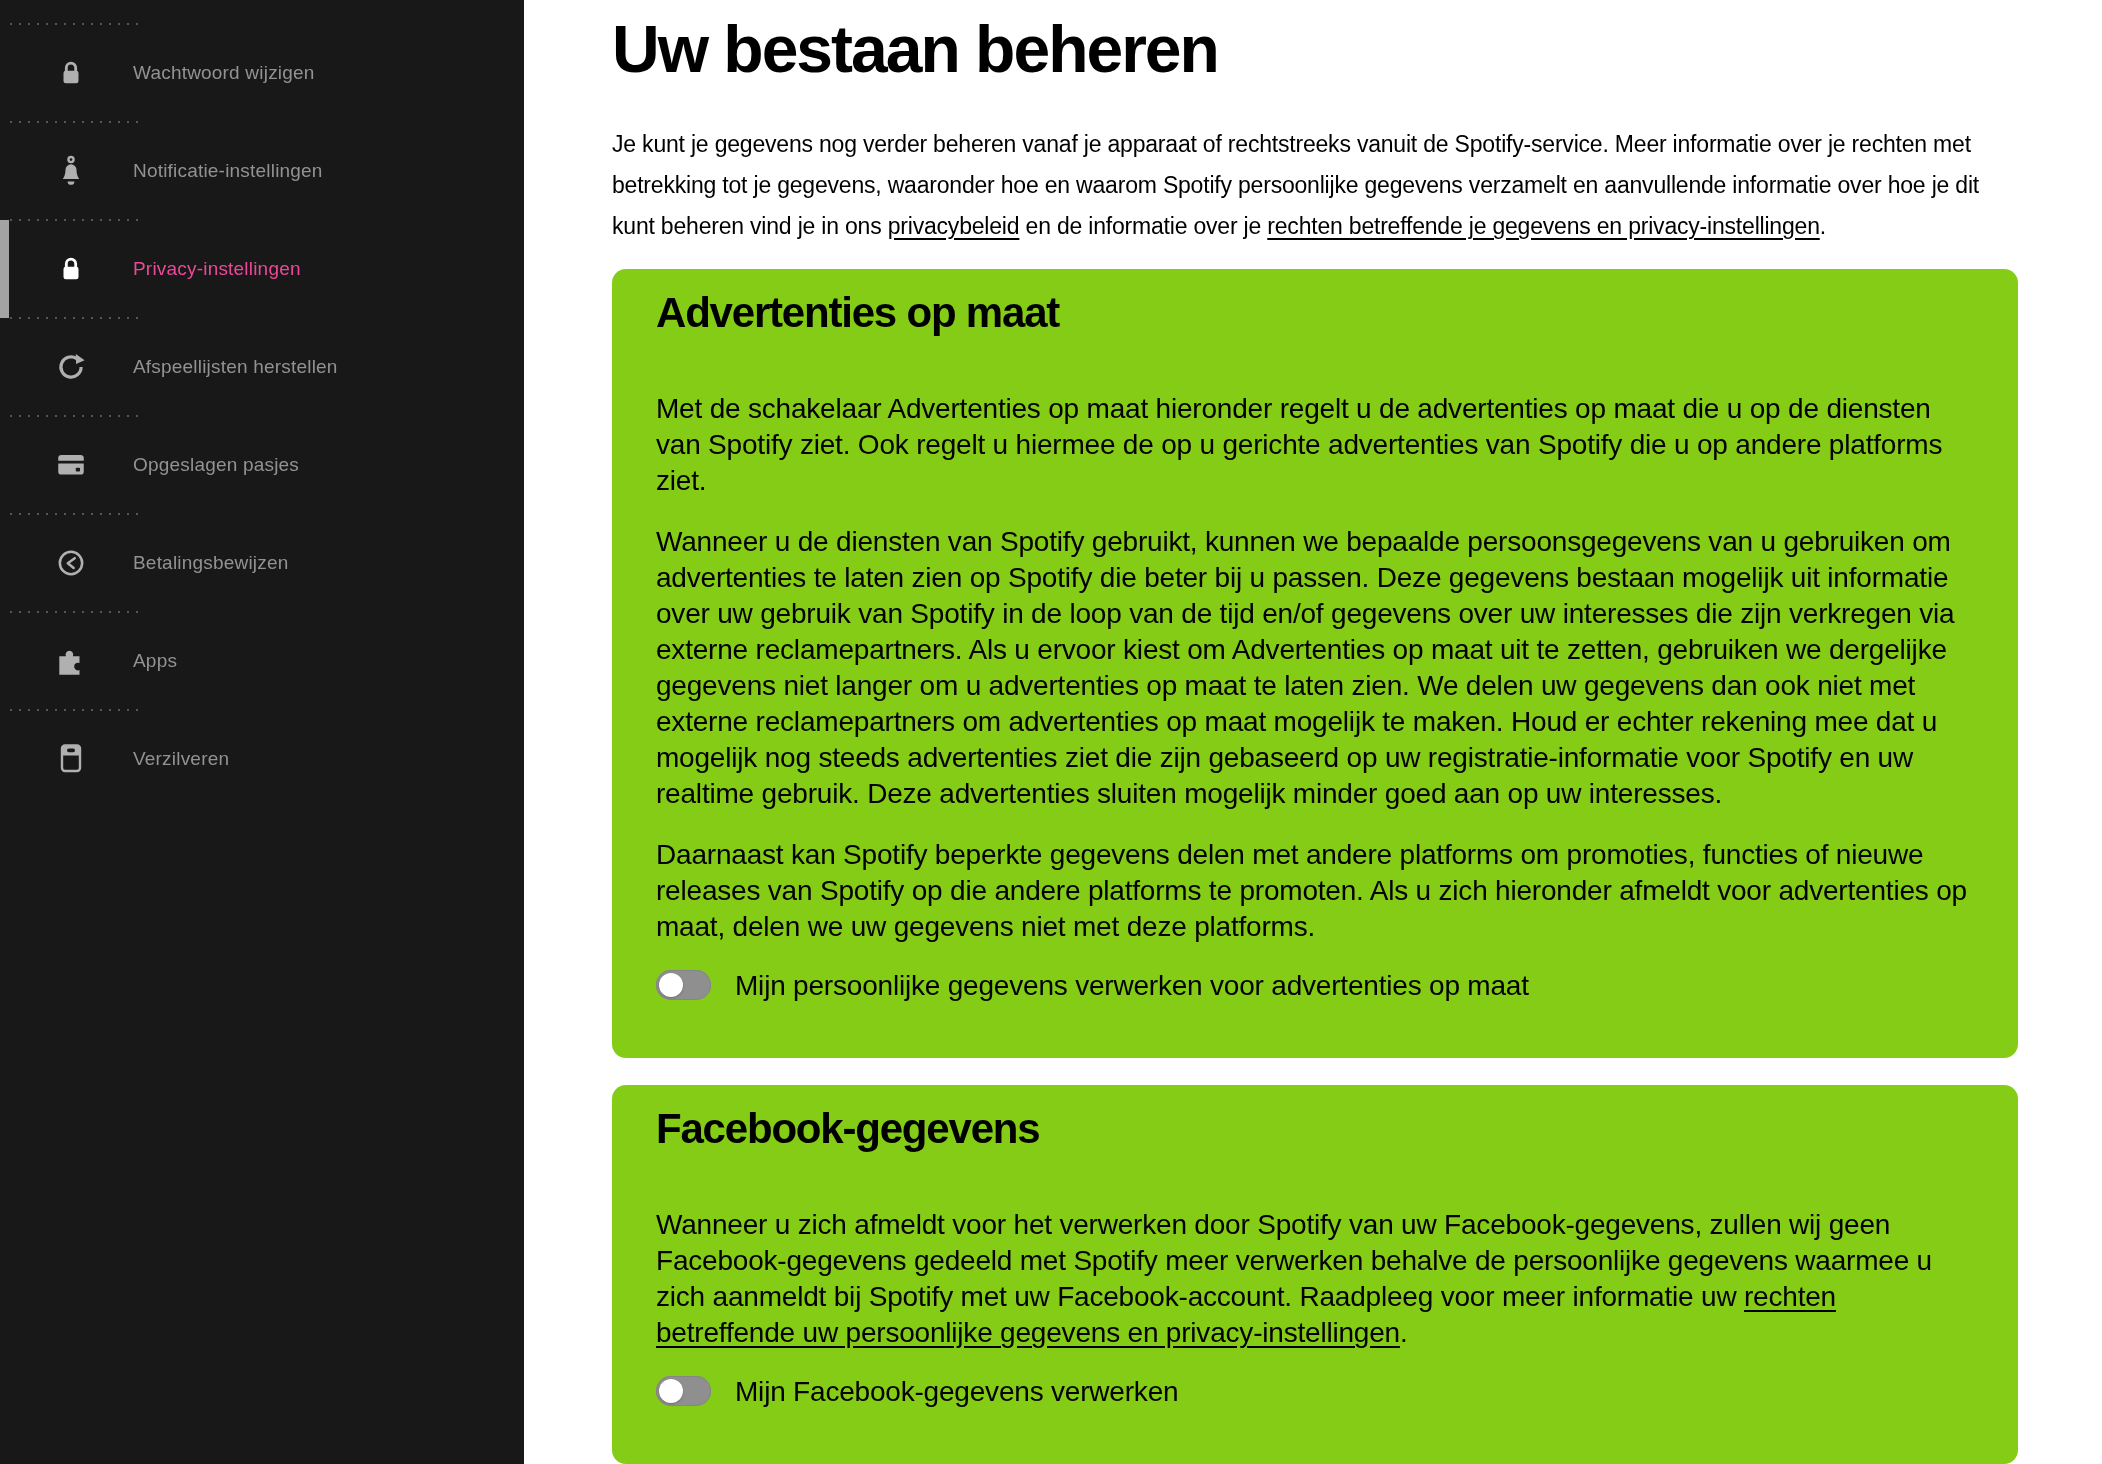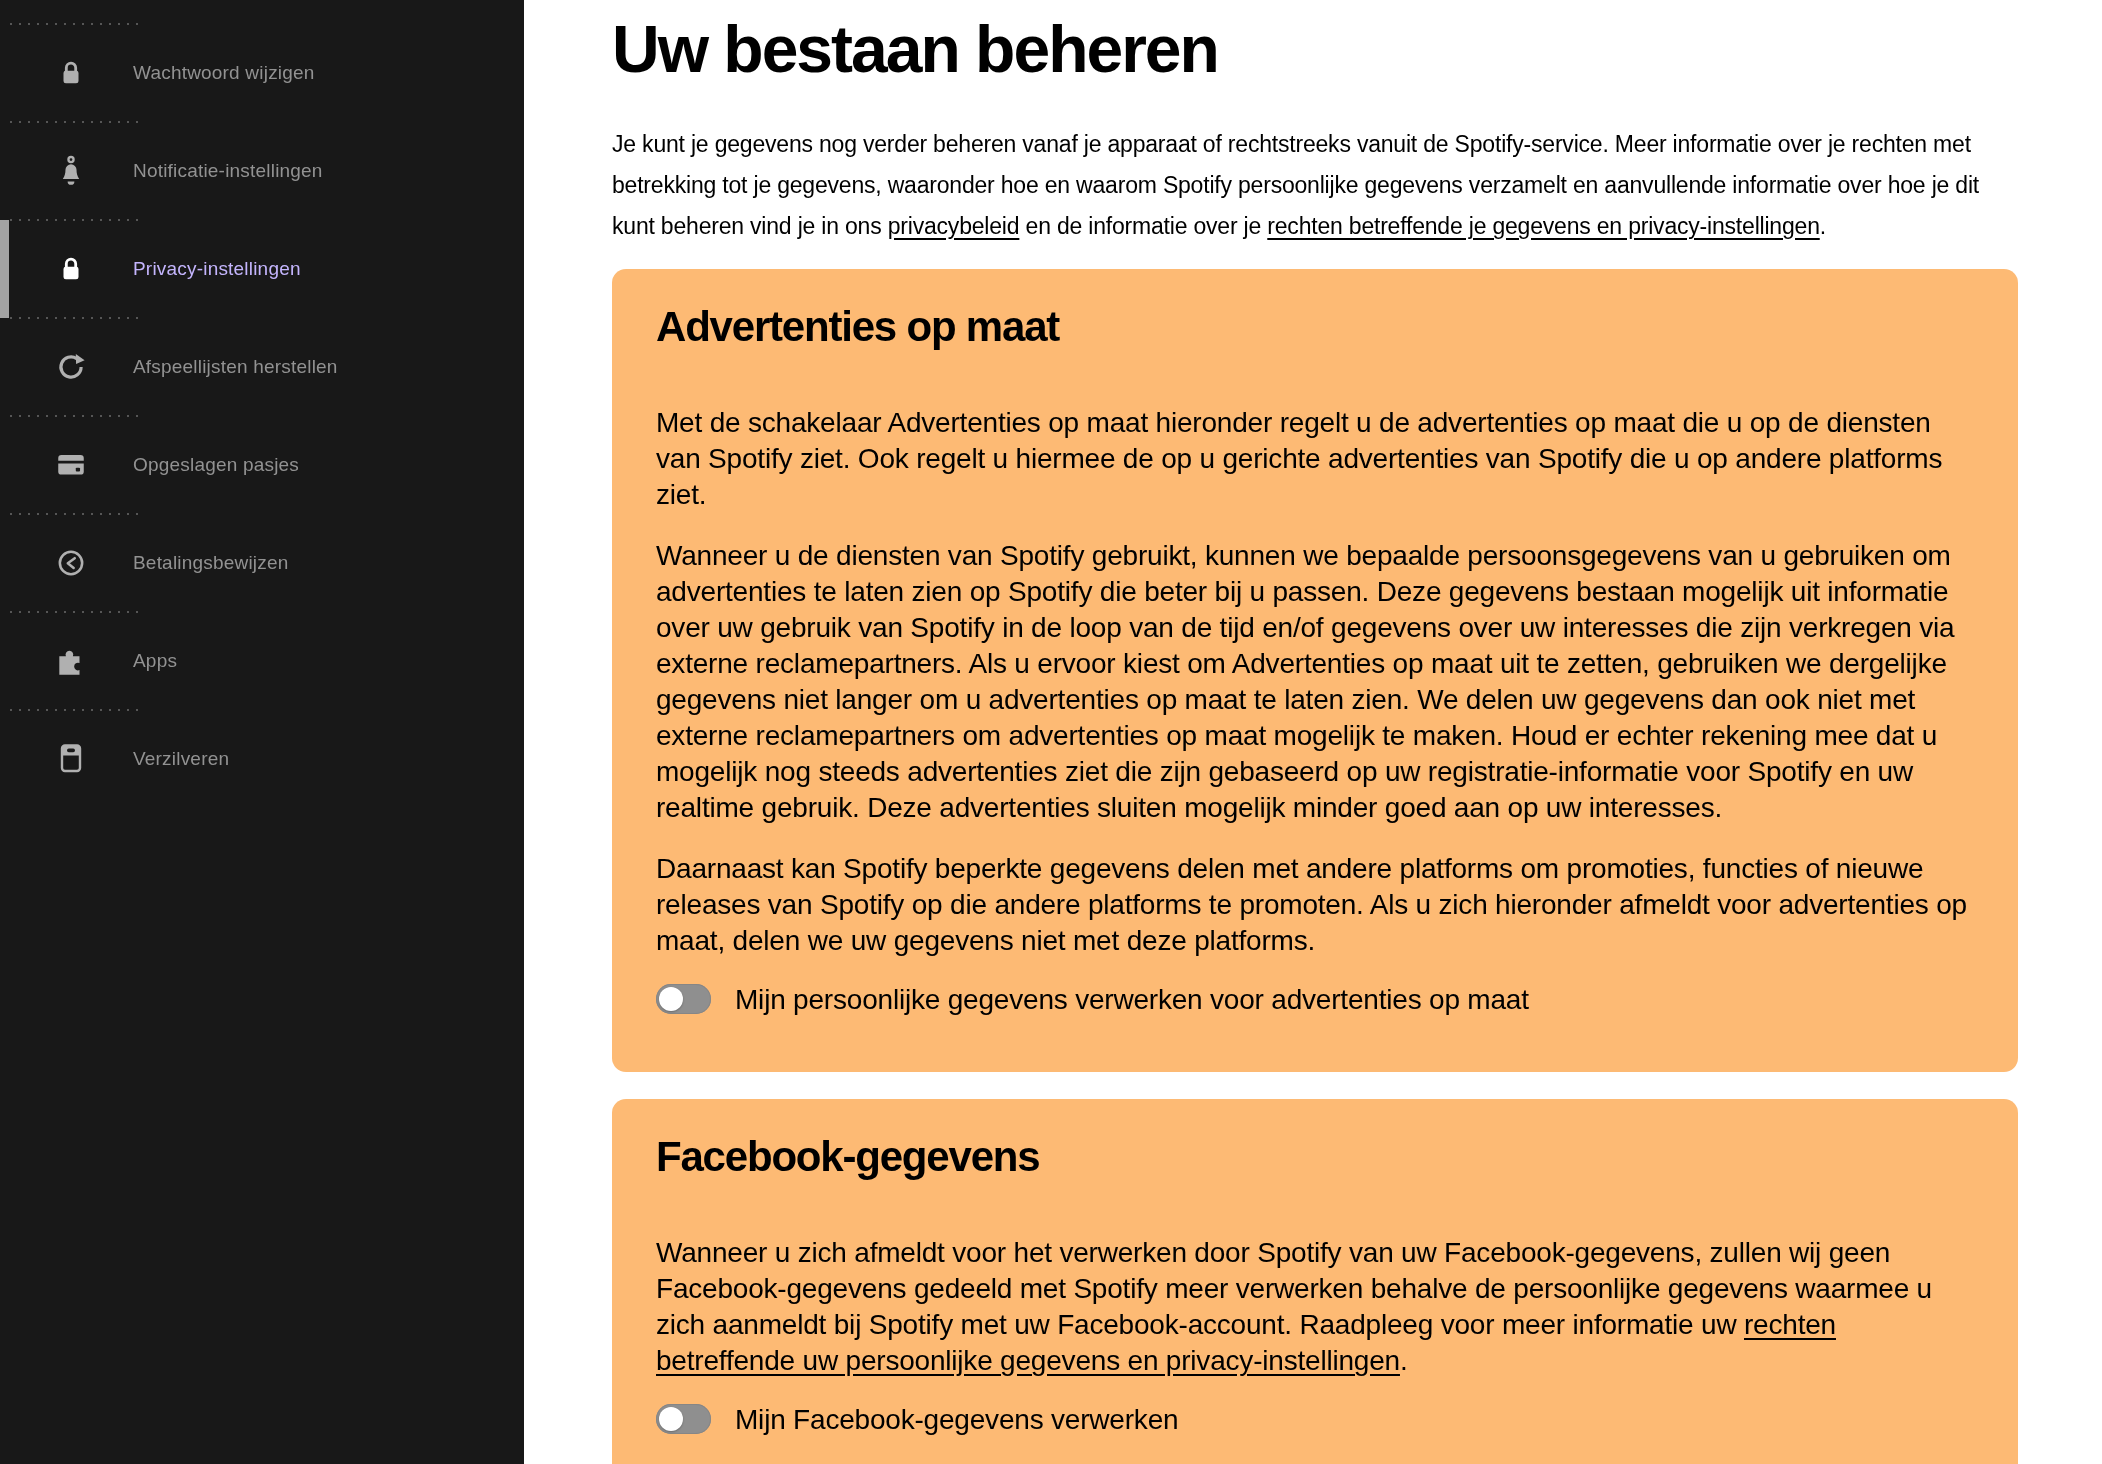--- a/index.html
+++ b/index.html
@@ -24,41 +24,41 @@
     background:repeating-linear-gradient(90deg,#565656 0 2px,transparent 2px 9px);
   }
   .side-item .icon{
     position:absolute;left:52px;top:50%;transform:translateY(-50%);
     width:38px;height:38px;display:flex;align-items:center;justify-content:center;
     color:#b0b0b0;
   }
   .side-item .label{
     margin-left:133px;font-size:19px;color:#929292;letter-spacing:.2px;
   }
-  .side-item.active .label{color:#c4b5fd;}
+  .side-item.active .label{color:#ec4899;}
   .side-item.active .icon{color:#ffffff;}
   .side-item.active::after{
     content:"";position:absolute;left:0;top:0;width:9px;height:98px;
     background:#a3a3a3;
   }
   
   .content{
     position:absolute;left:612px;top:0;width:1406px;color:#000;
   }
   h1{
     margin:12px 0 0;font-size:66px;line-height:1.15;font-weight:700;
     letter-spacing:-2px;color:#000;
   }
   .intro{
     margin:36px 0 0;font-size:23px;line-height:41px;letter-spacing:-.2px;color:#000;
   }
   a.lnk{color:#000;text-decoration:underline;text-underline-offset:4px;cursor:pointer;}
   .card{
-    background:#fdba74;border-radius:14px;
-    padding:34px 44px 56px;margin-top:22px;
+    background:#84cc16;border-radius:14px;
+    padding:20px 44px 56px;margin-top:22px;
   }
   .card + .card{margin-top:27px;}
   .card h2{
     margin:0 0 54px;font-size:42px;line-height:1.15;font-weight:700;
     letter-spacing:-1.2px;color:#000;
   }
   .card p{
     margin:16px 0 25px;font-size:28px;line-height:36px;letter-spacing:-.2px;color:#000;
   }
   .toggle-row{

